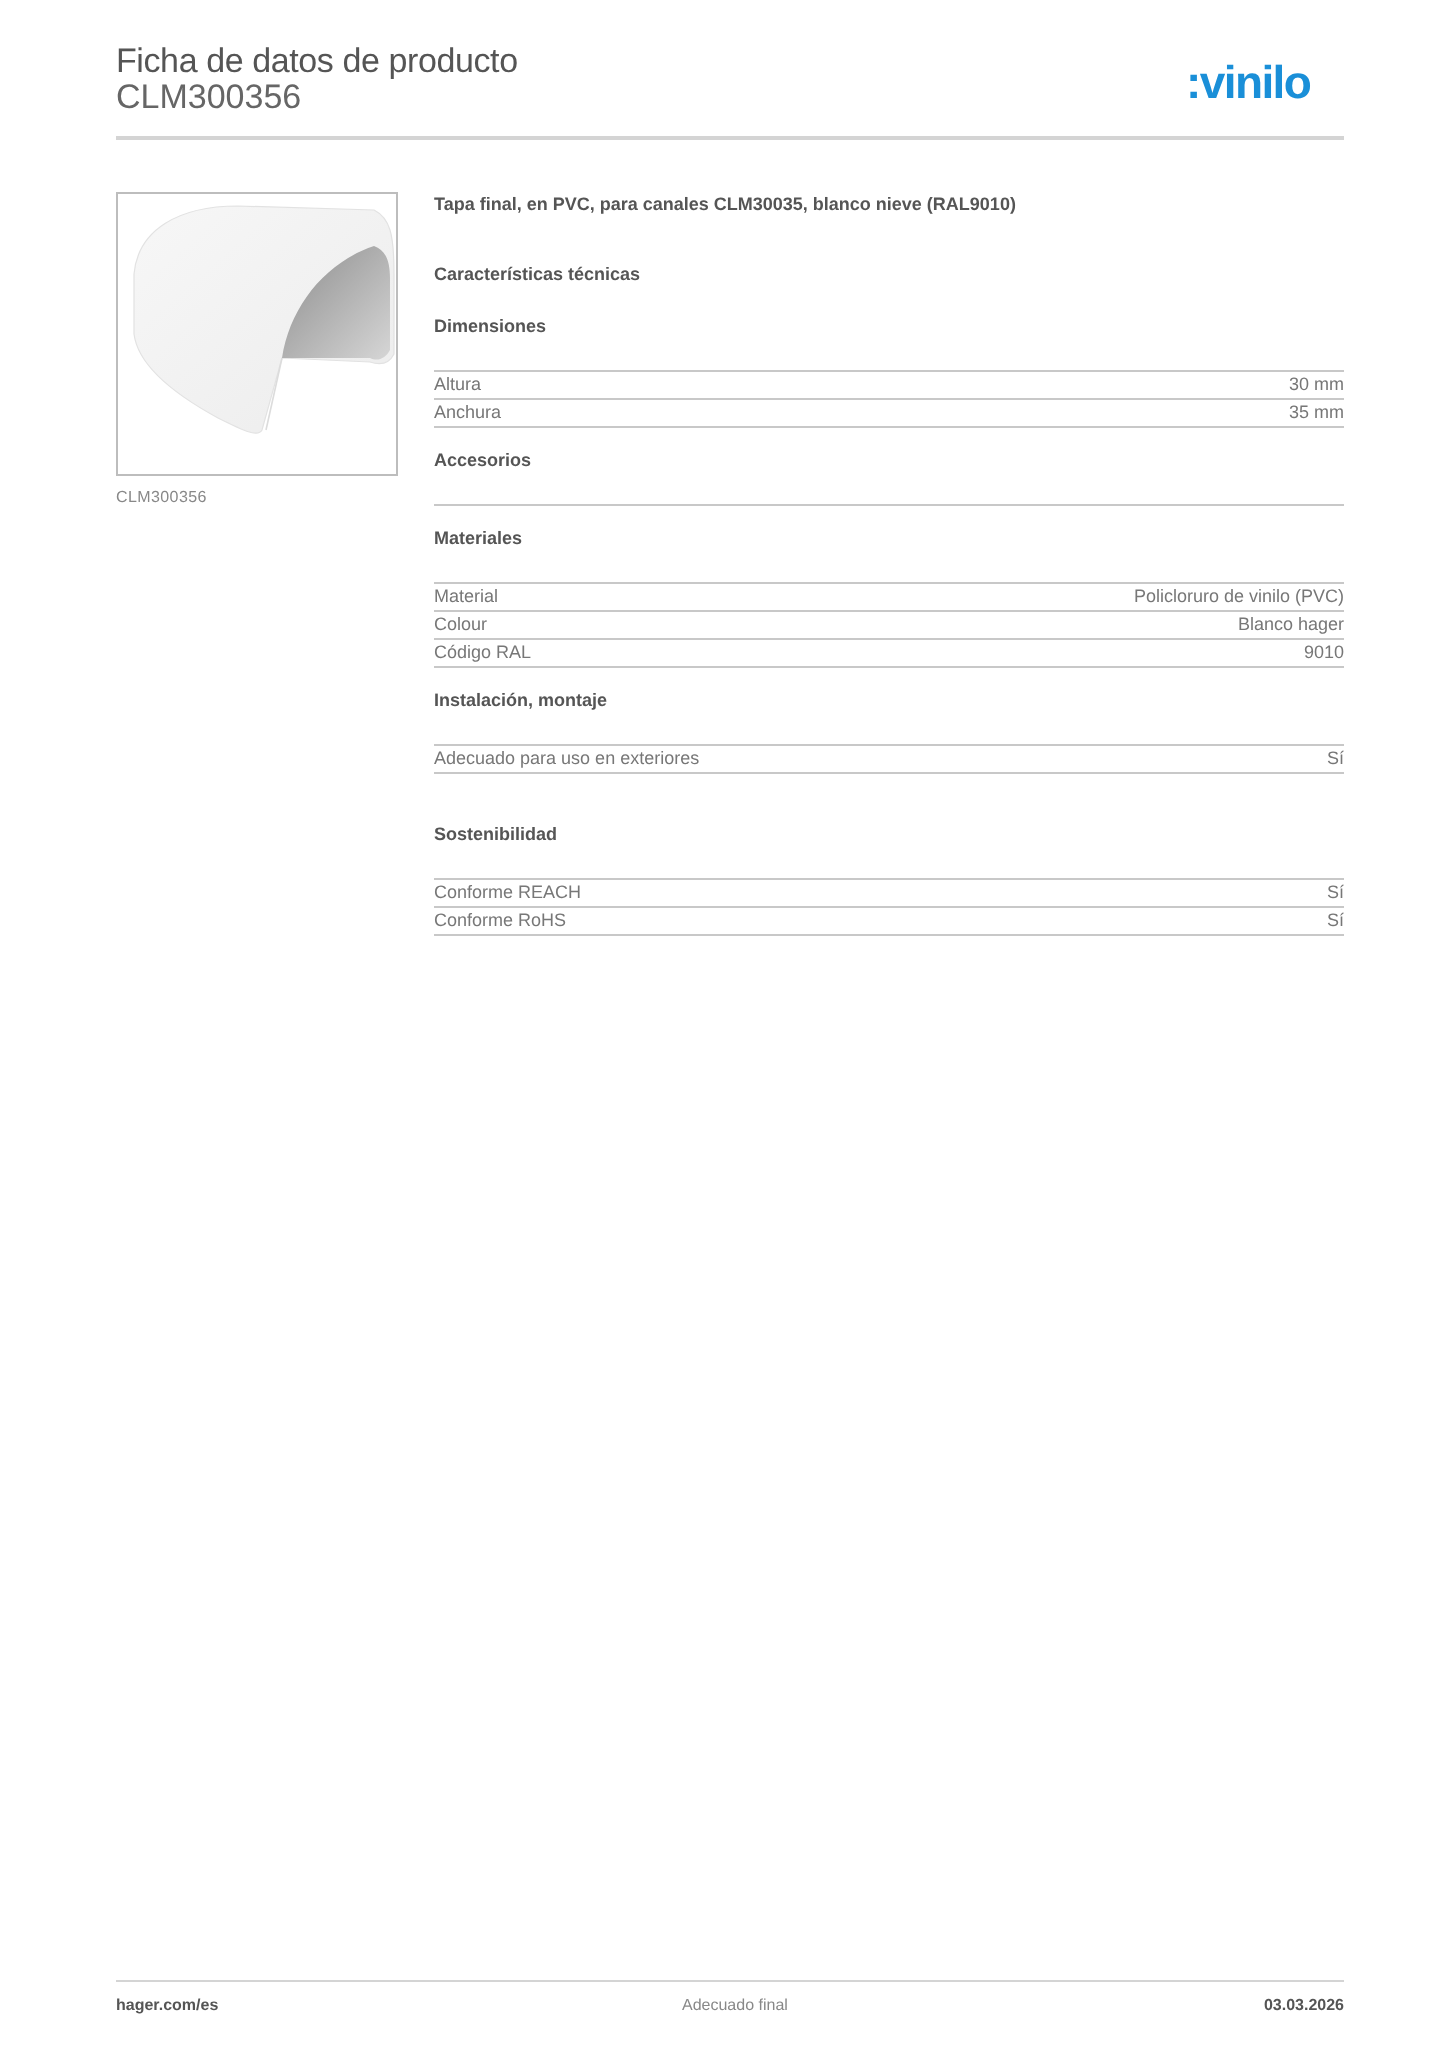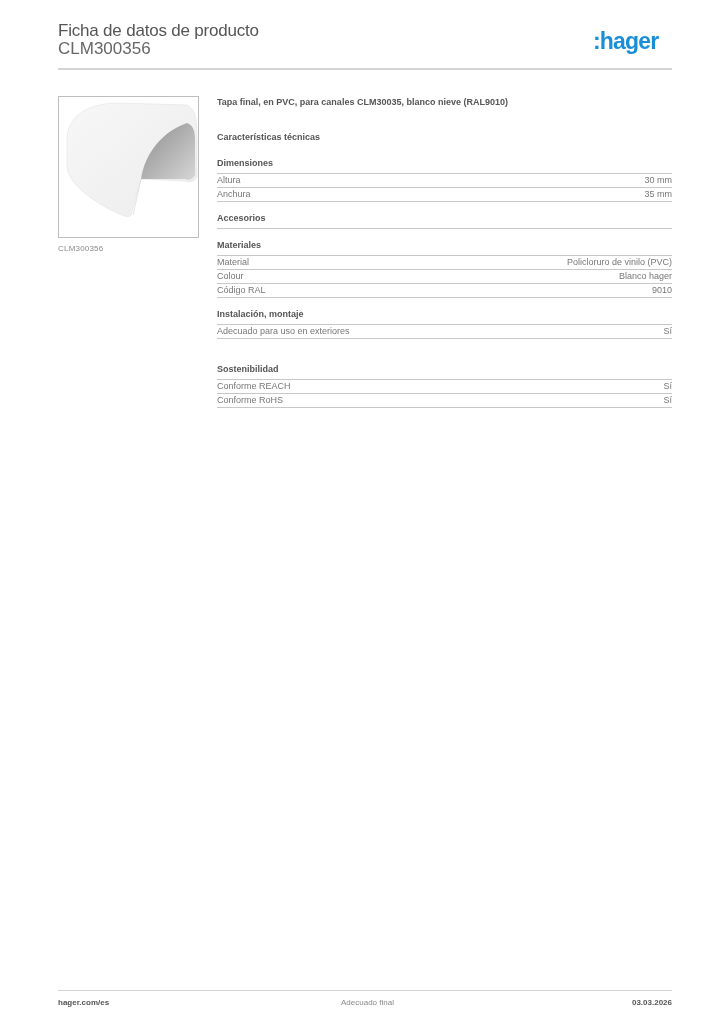--- a/index.html
+++ b/index.html
@@ -11,35 +11,35 @@
   .header-rule { position: absolute; left: 58px; top: 68px; width: 614px; height: 2px; background: #d4d4d4; }
 
   .product-frame { position: absolute; left: 58px; top: 96px; width: 141px; height: 142px; border: 1px solid #bdbdbd; box-sizing: border-box; overflow: hidden; background: #fff; }
   .product-caption { position: absolute; left: 58px; top: 244px; font-size: 8px; color: #888; letter-spacing: 0.2px; }
 
   .content { position: absolute; left: 217px; top: 96px; width: 455px; }
   .desc { font-size: 9px; font-weight: bold; color: #555; height: 12px; line-height: 12px; }
   .tech-title { font-size: 9px; font-weight: bold; color: #555; margin-top: 23px; height: 12px; line-height: 12px; }
   .section { margin-top: 14px; }
   .section:first-of-type { }
-  .section-title { font-size: 9px; font-weight: bold; color: #555; height: 12px; line-height: 12px; border-bottom: 1px solid #c8c8c8; padding-bottom: 4px; }
+  .section-title { font-size: 9px; font-weight: bold; color: #555; height: 12px; line-height: 12px; border-bottom: 1px solid #c8c8c8; padding-bottom: 16px; }
   .row { display: flex; justify-content: space-between; font-size: 9px; color: #777; height: 13px; line-height: 13px; border-bottom: 1px solid #c8c8c8; }
   .row span { white-space: nowrap; }
 
   .footer-rule { position: absolute; left: 58px; top: 990px; width: 614px; height: 1px; background: #d4d4d4; }
   .footer-left { position: absolute; left: 58px; top: 998px; font-size: 8px; font-weight: bold; color: #555; }
   .footer-mid { position: absolute; left: 341px; top: 998px; font-size: 8px; color: #888; }
   .footer-right { position: absolute; right: 52px; top: 998px; font-size: 8px; font-weight: bold; color: #555; }
 </style>
 </head>
 <body>
 
 <div class="header-title">Ficha de datos de producto</div>
 <div class="header-code">CLM300356</div>
-<div class="logo">:hager</div>
+<div class="logo">:vinilo</div>
 <div class="header-rule"></div>
 
 <div class="product-frame">
   <svg width="141" height="142" viewBox="0 0 141 142">
     <defs>
       <linearGradient id="body" x1="0" y1="0" x2="1" y2="1">
         <stop offset="0" stop-color="#f7f7f7"></stop>
         <stop offset="1" stop-color="#ececec"></stop>
       </linearGradient>
       <linearGradient id="inner" x1="0" y1="0" x2="1" y2="1">

